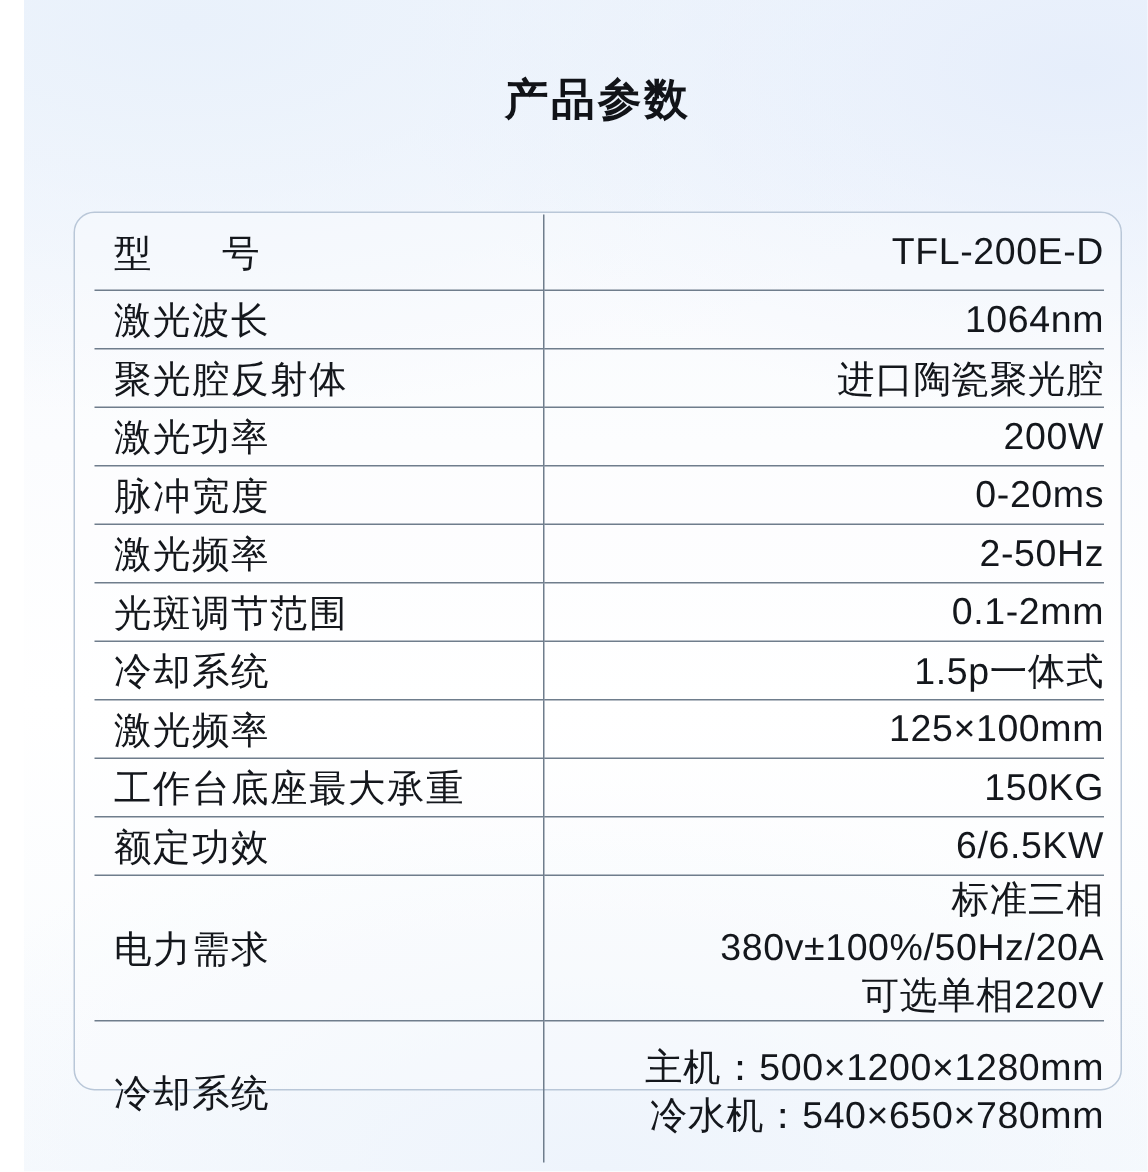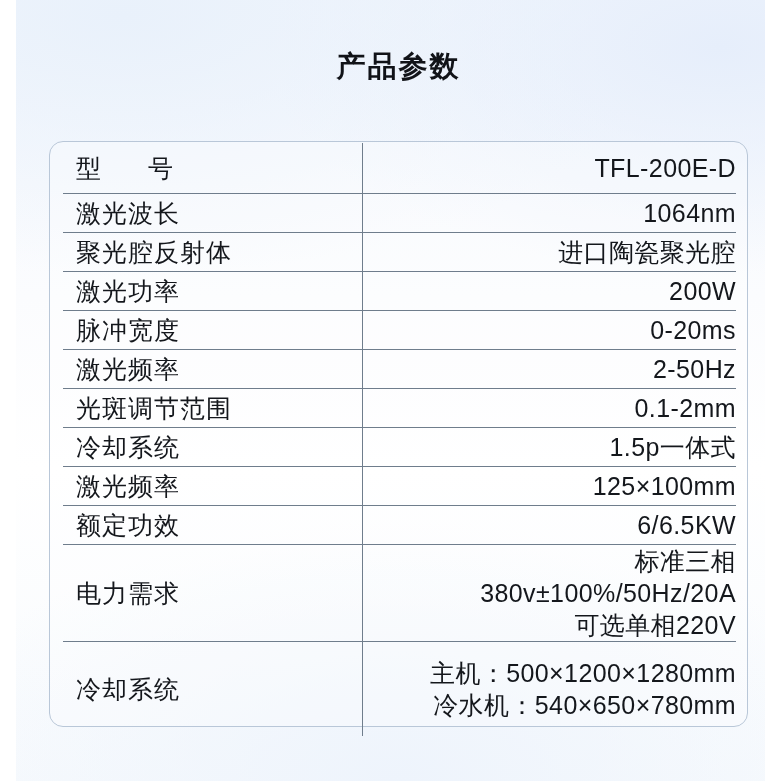--- a/index.html
+++ b/index.html
@@ -144,20 +144,24 @@
       <tr class="row-h-normal">
         <td class="col-label">冷却系统</td>
         <td class="col-value">1.5p一体式</td>
       </tr>
 
       <tr class="row-h-normal">
         <td class="col-label">激光频率</td>
         <td class="col-value">125×100mm</td>
       </tr>
 
+      <tr class="row-h-normal">
+        <td class="col-label">工作台底座最大承重</td>
+        <td class="col-value">150KG</td>
+      </tr>
 
       <tr class="row-h-normal">
         <td class="col-label">额定功效</td>
         <td class="col-value">6/6.5KW</td>
       </tr>
 
       <tr class="row-h-tall">
         <td class="col-label">电力需求</td>
         <td class="col-value">
           <span class="val-line">标准三相380v±100%/50Hz/20A</span>

